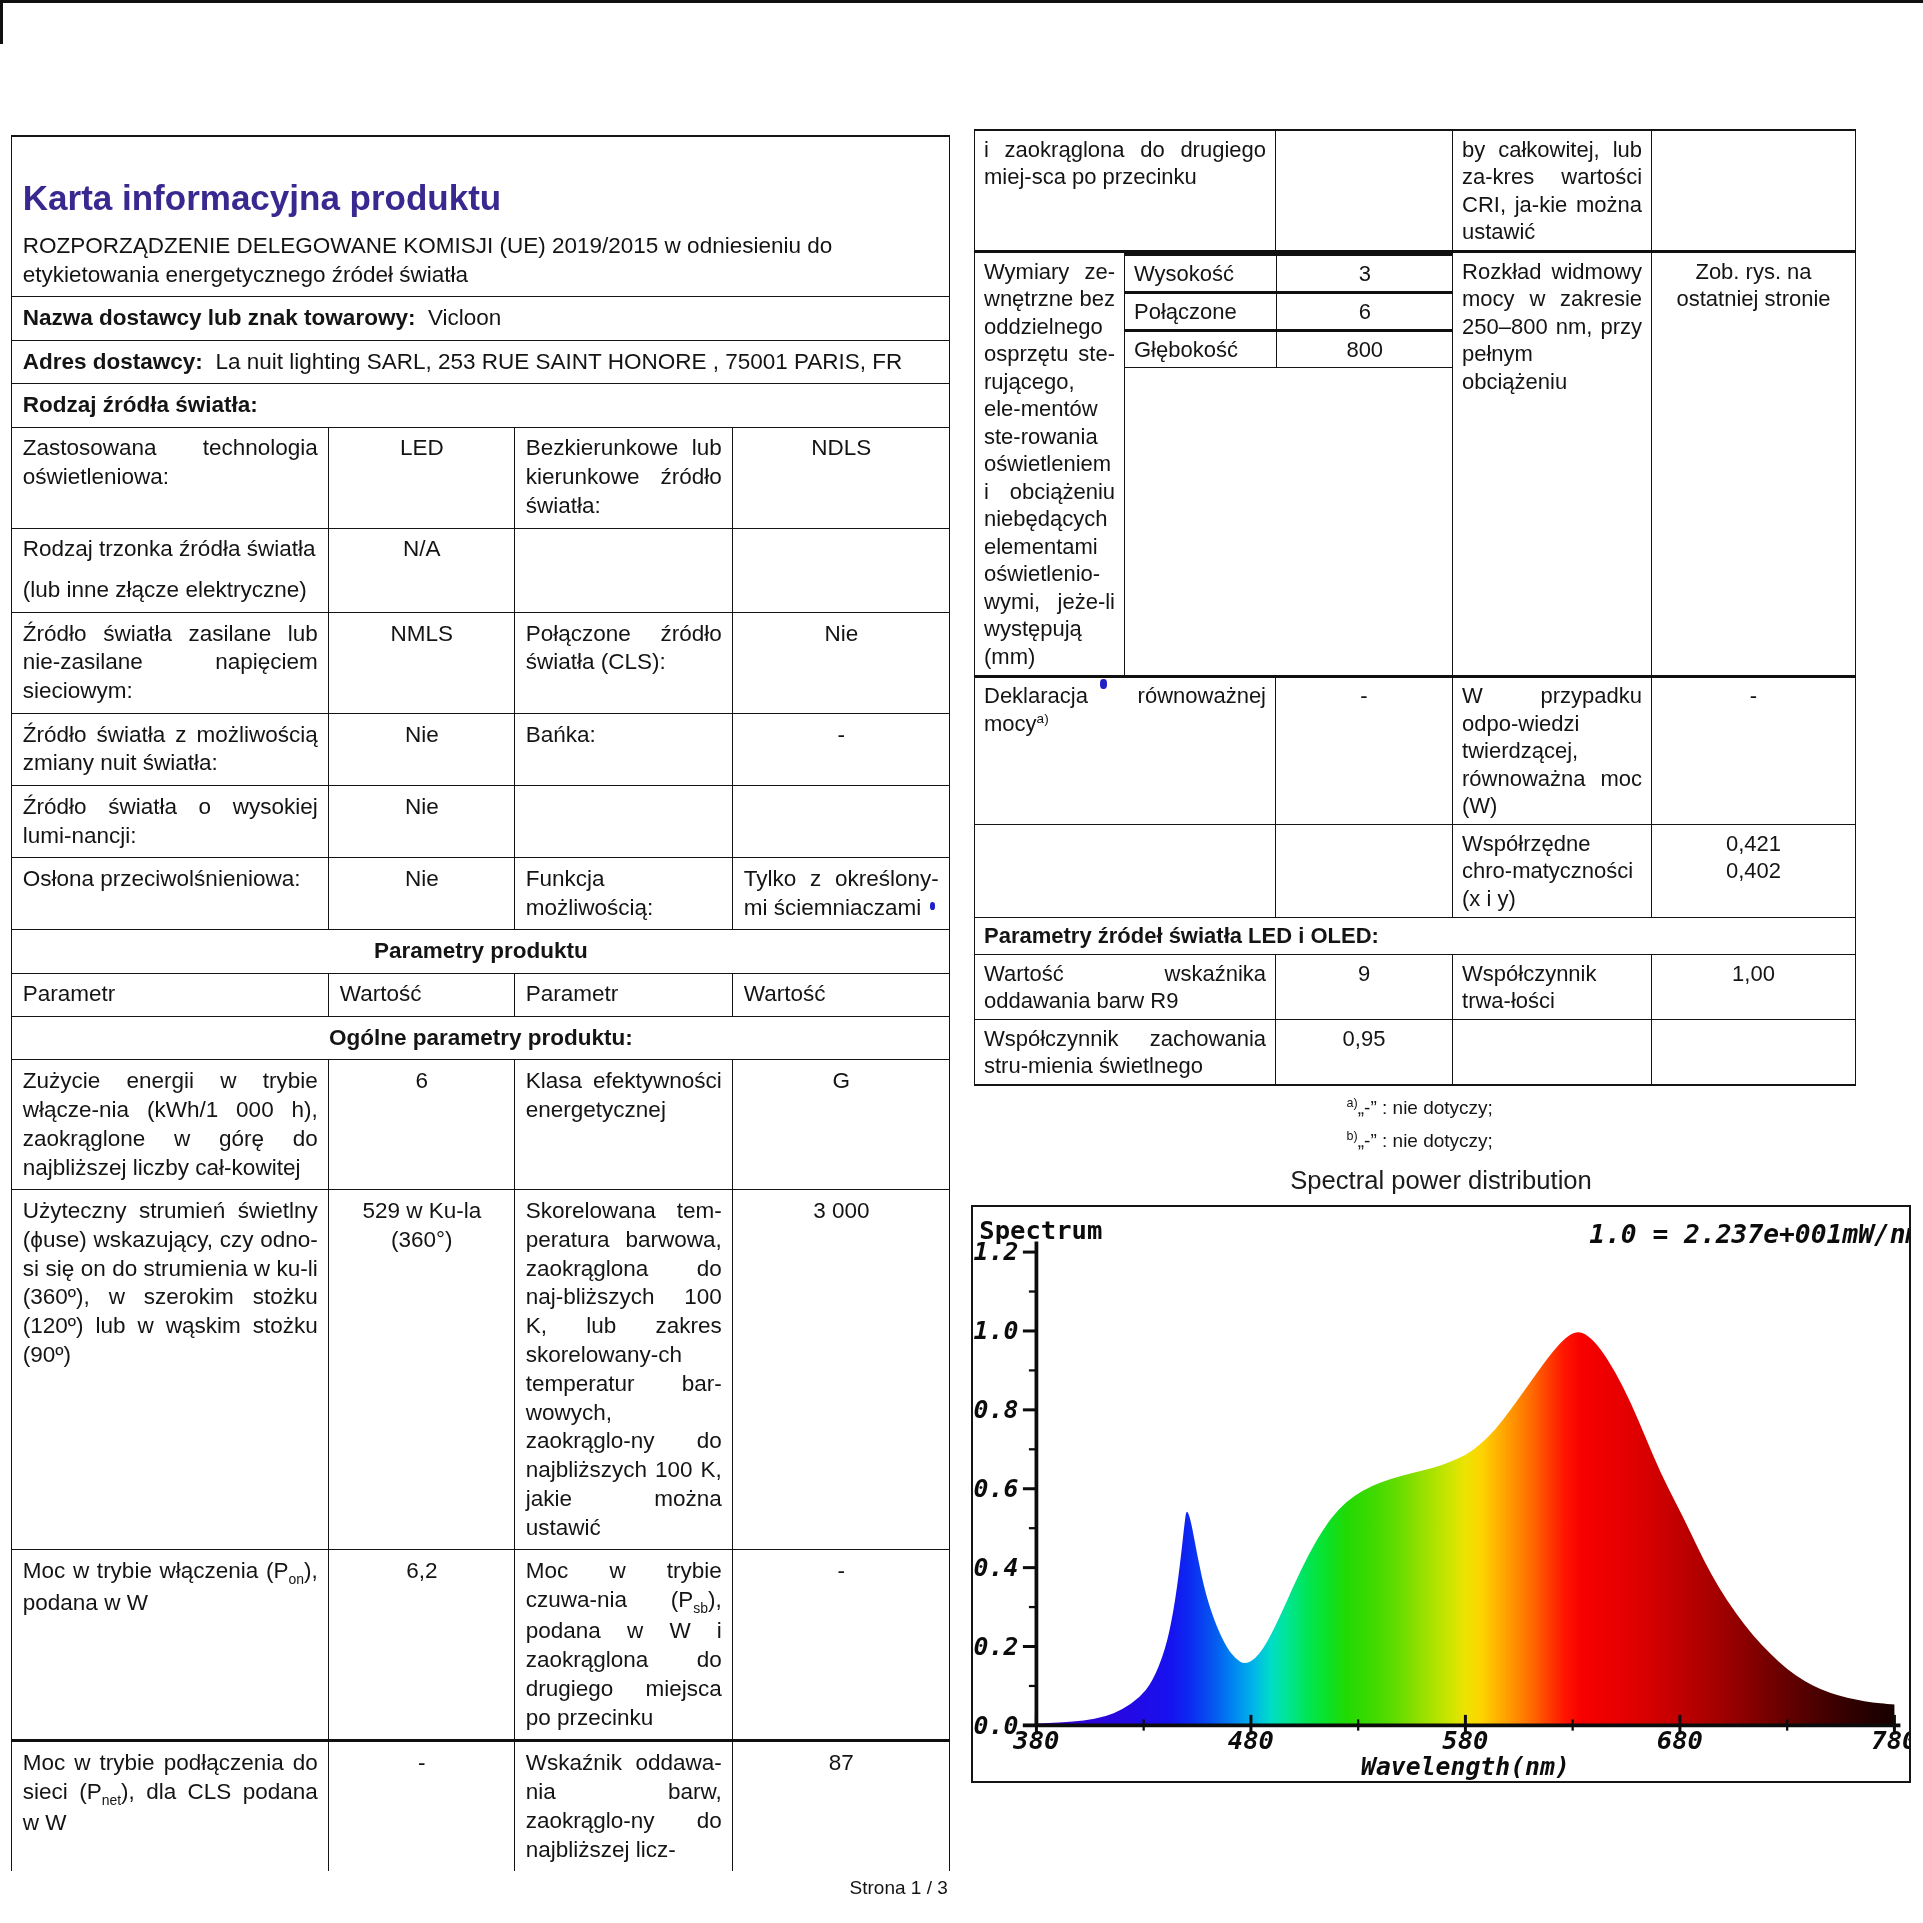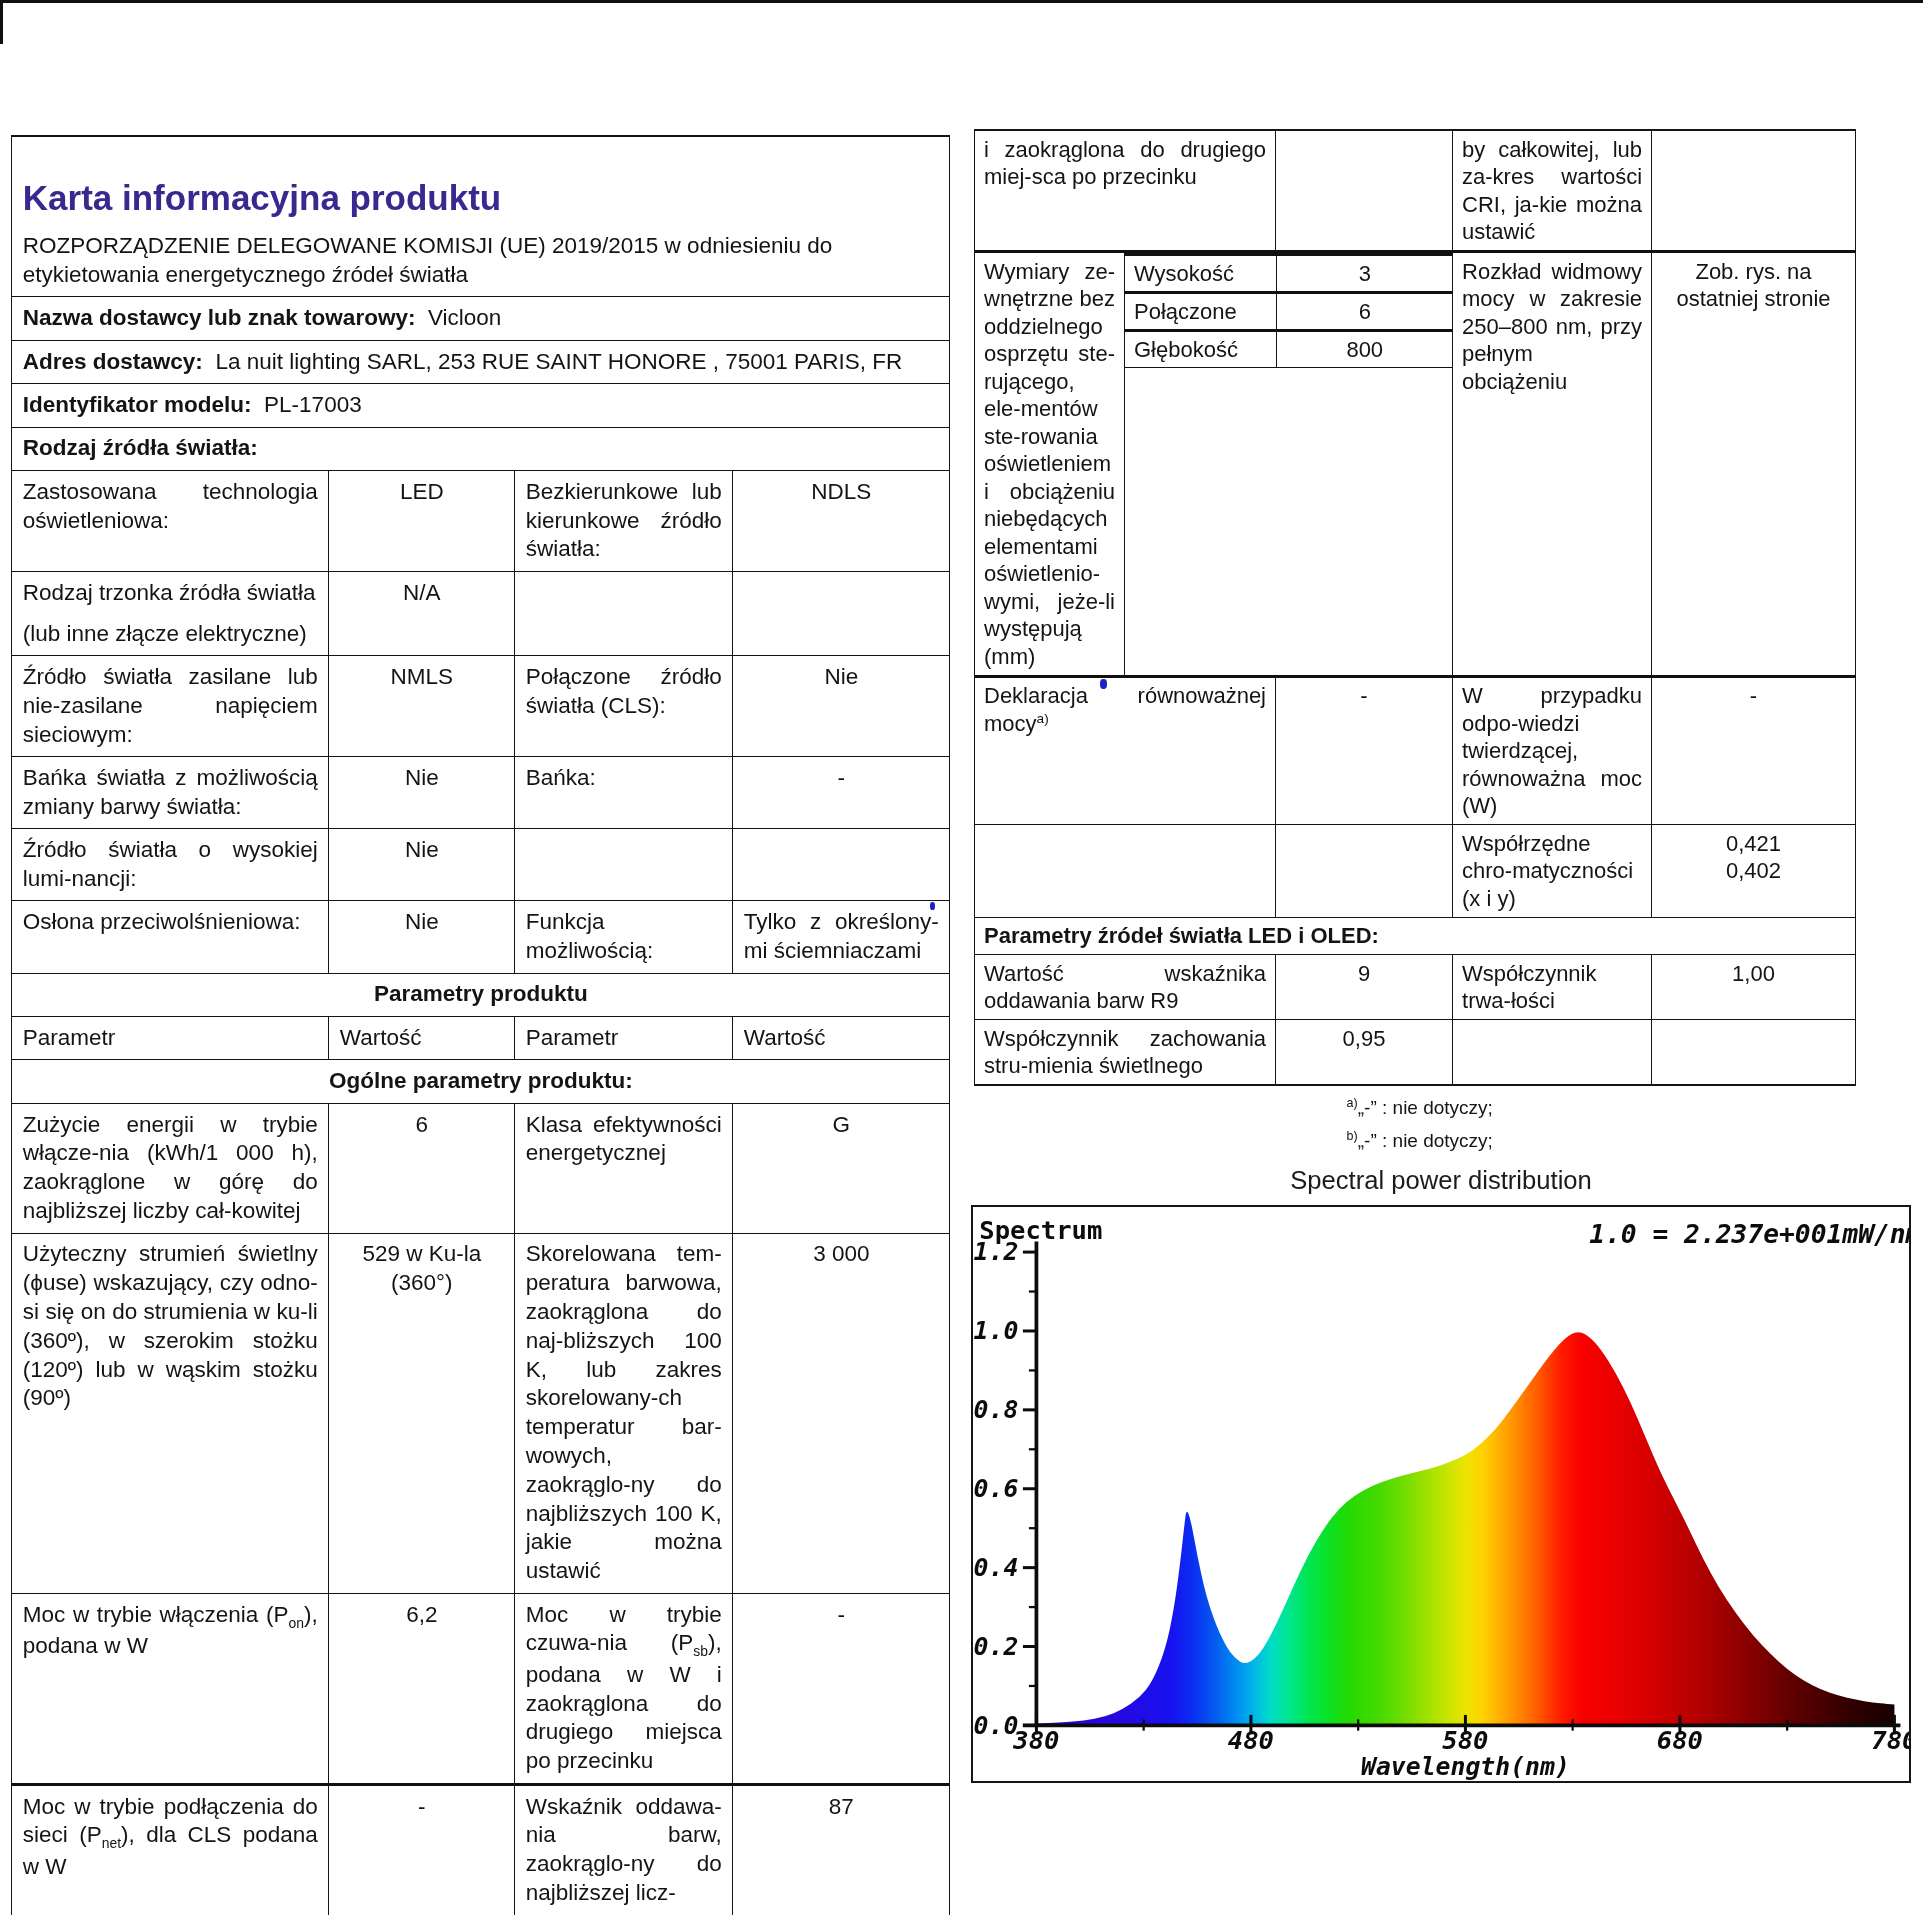--- a/index.html
+++ b/index.html
@@ -86,23 +86,20 @@
         <div class="doc-reg">ROZPORZĄDZENIE DELEGOWANE KOMISJI (UE) 2019/2015 w odniesieniu do etykietowania energetycznego źródeł światła</div>
       </td>
     </tr>
     <tr>
       <td colspan="4" class="lblrow"><b>Nazwa dostawcy lub znak towarowy:</b>&nbsp; <span>Vicloon</span></td>
     </tr>
     <tr>
       <td colspan="4" class="lblrow"><b>Adres dostawcy:</b>&nbsp; <span>La nuit lighting SARL, 253 RUE SAINT HONORE , 75001 PARIS, FR</span></td>
     </tr>
     <tr>
-      <td colspan="4" class="lblrow"><b>Identyfikator modelu:</b>&nbsp; <span>PL-17003</span></td>
-    </tr>
-    <tr>
       <td colspan="4" class="lblrow"><b>Rodzaj źródła światła:</b></td>
     </tr>
     <tr>
       <td class="param">Zastosowana technologia oświetleniowa:</td>
       <td class="val">LED</td>
       <td class="param">Bezkierunkowe lub kierunkowe źródło światła:</td>
       <td class="val">NDLS</td>
     </tr>
     <tr>
       <td class="param">
@@ -113,21 +110,21 @@
       <td class="param"></td>
       <td class="val"></td>
     </tr>
     <tr>
       <td class="param">Źródło światła zasilane lub nie-zasilane napięciem sieciowym:</td>
       <td class="val">NMLS</td>
       <td class="param">Połączone źródło światła (CLS):</td>
       <td class="val">Nie</td>
     </tr>
     <tr>
-      <td class="param">Bańka światła z możliwością zmiany barwy światła:</td>
+      <td class="param">Źródło światła z możliwością zmiany nuit światła:</td>
       <td class="val">Nie</td>
       <td class="param">Bańka:</td>
       <td class="val">-</td>
     </tr>
     <tr>
       <td class="param">Źródło światła o wysokiej lumi-nancji:</td>
       <td class="val">Nie</td>
       <td class="param"></td>
       <td class="val"></td>
     </tr>

